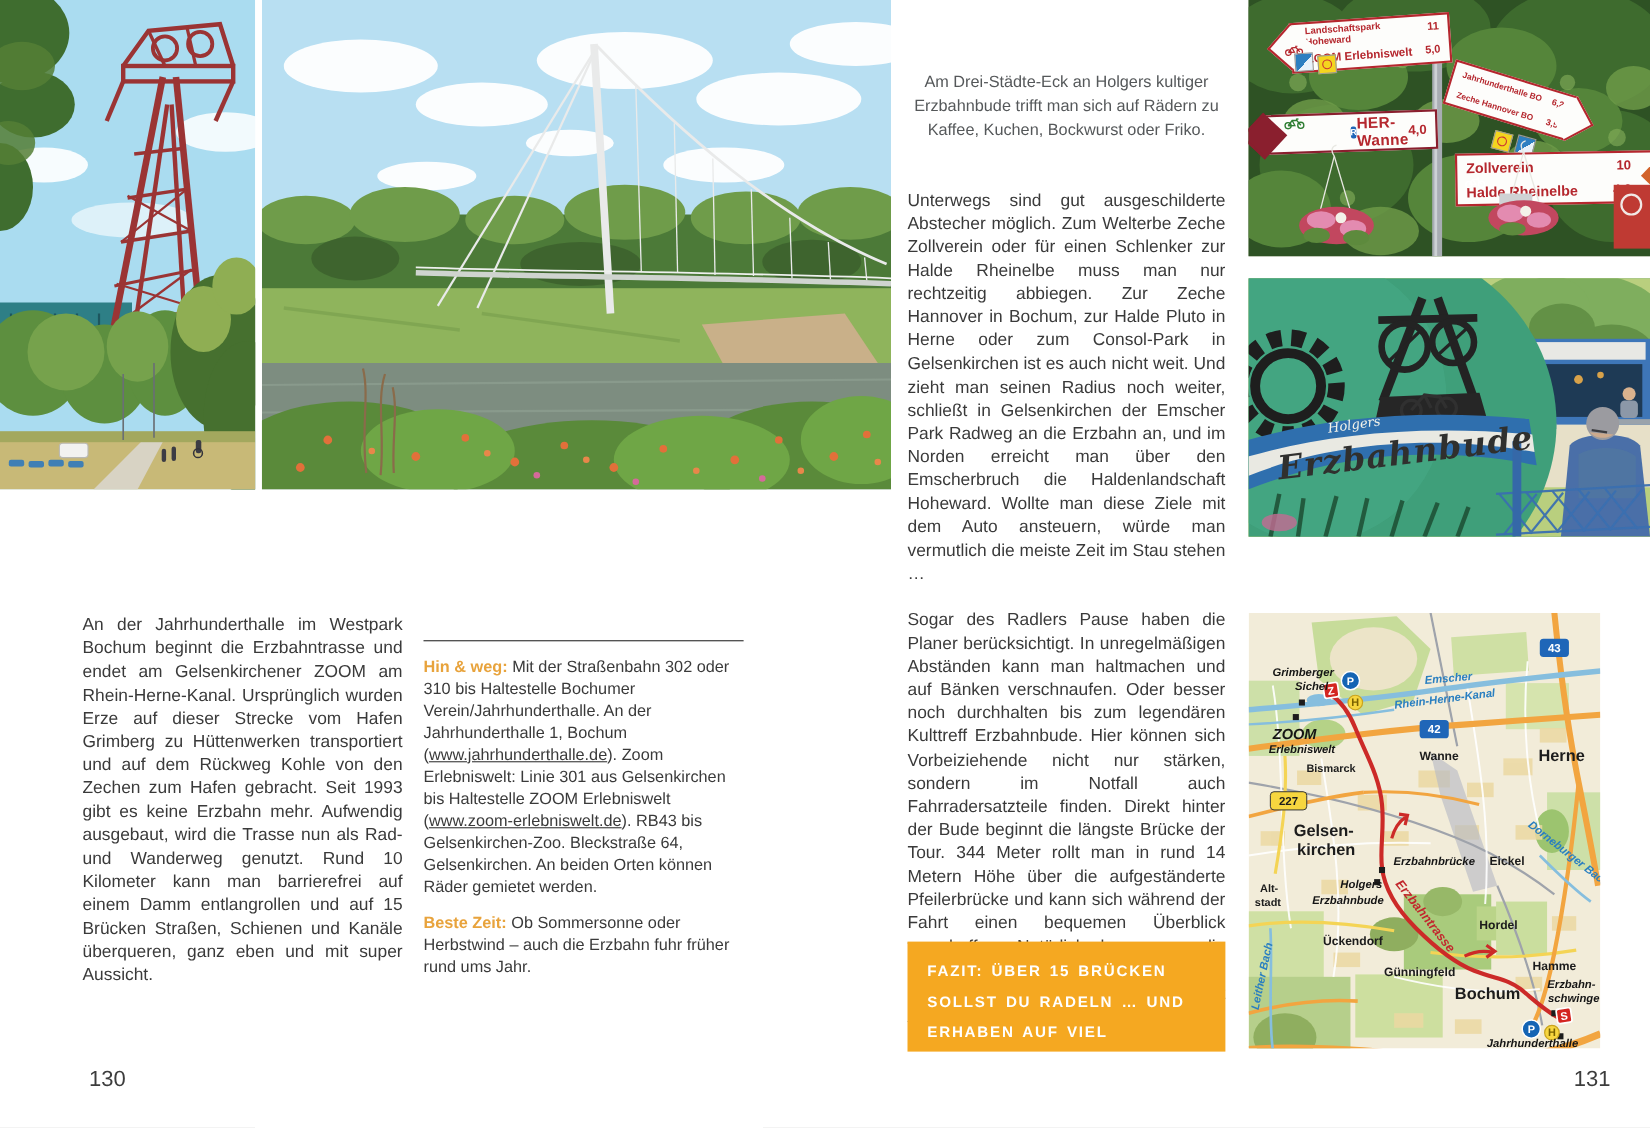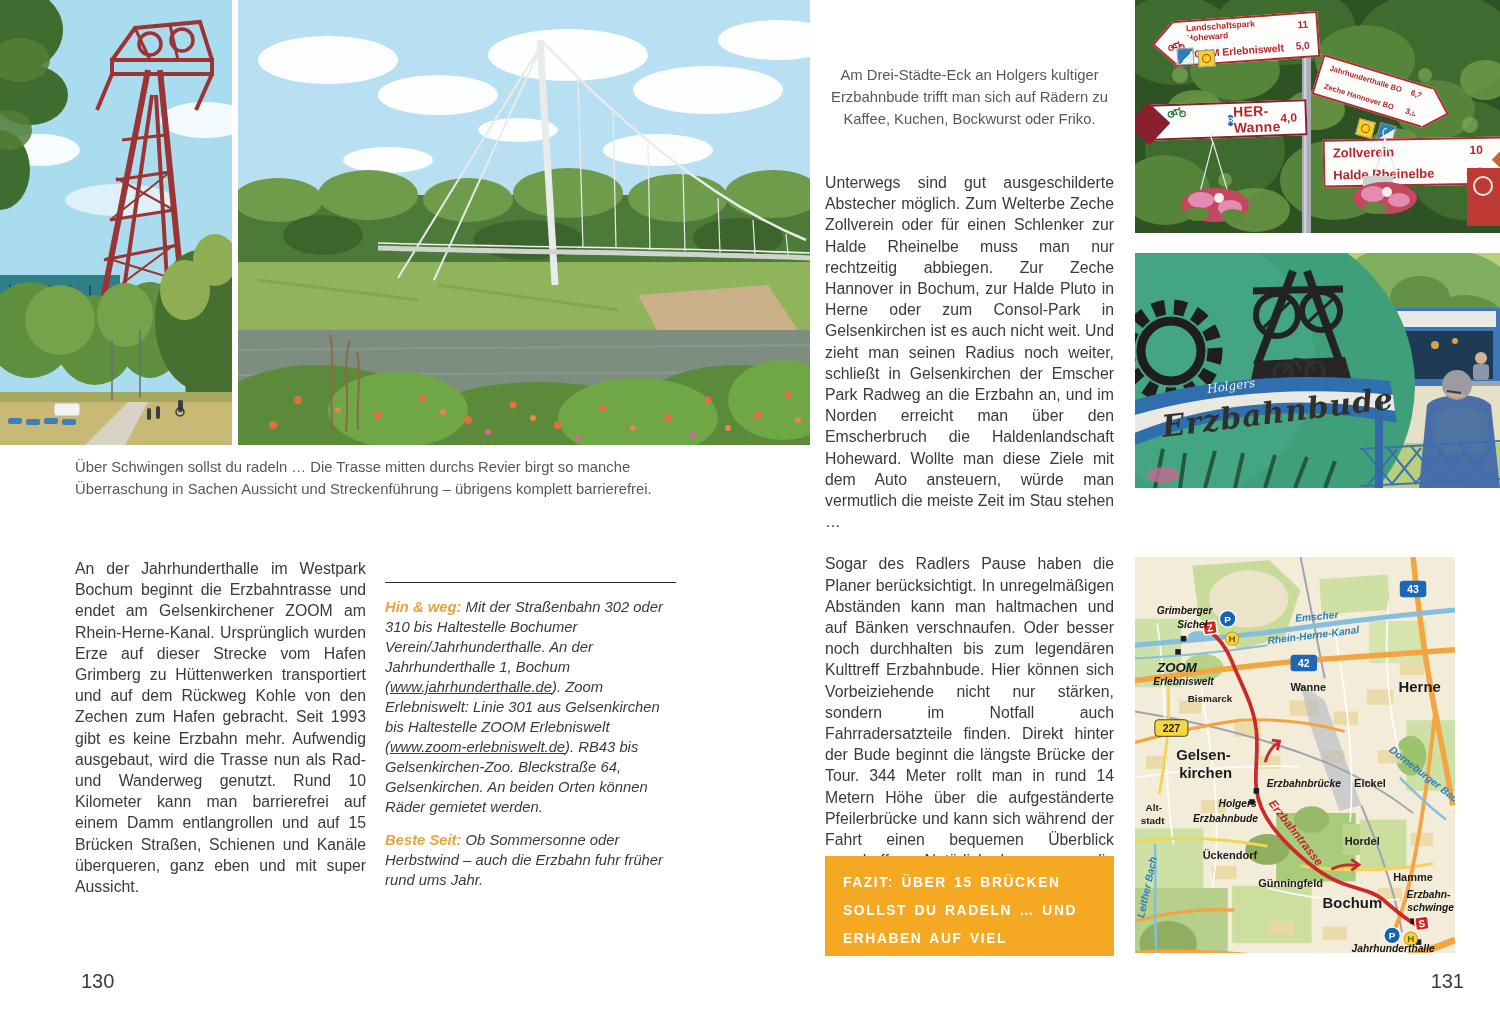--- a/index.html
+++ b/index.html
@@ -14,21 +14,21 @@
   #map-box{left:1135px;top:557px;width:320px;height:396px;position:absolute;overflow:hidden;}
   .caption{position:absolute;font-size:14.8px;line-height:22px;color:#55585a;}
   #caption-left{left:75px;top:456px;width:585px;text-align:left;}
   #caption-right{left:825px;top:64px;width:289px;text-align:center;}
   .col{position:absolute;width:291px;}
   #col1{left:75px;top:558px;}
   #col2{left:385px;top:558px;}
   #col3{left:825px;top:172px;width:289px;}
   .body-text{margin:0 0 21px 0;font-size:15.8px;line-height:21.2px;text-align:justify;color:#3a3a3a;}
   .rule{border:0;border-top:1.6px solid #2b2b2b;margin:24px 0 14px 0;}
-  .info-item{margin:0 0 13px 0;font-size:14.8px;line-height:20px;text-align:left;color:#3a3a3a;font-style:italic;}
+  .info-item{margin:0 0 13px 0;font-size:14.8px;line-height:20px;text-align:left;color:#3a3a3a;}
   .info-label{color:#e8a33c;font-weight:bold;}
   .u{text-decoration:underline;}
   #fazit{position:absolute;left:825px;top:856px;width:289px;height:100px;box-sizing:border-box;
          background:#f5a821;color:#ffffff;font-weight:bold;font-size:13.8px;line-height:28px;
          letter-spacing:1.6px;word-spacing:2px;padding:13px 18px;text-transform:uppercase;}
   .pageno{position:absolute;top:970px;font-size:20px;color:#3c3c3c;margin-left:48px;}
   #pageno-left{left:33px;}
   #pageno-right{right:36px;}
 
   
@@ -273,30 +273,29 @@
           <circle cx="560" cy="420" r="3"></circle>
         </g>
       <g fill="#d56a9a">
           <circle cx="250" cy="432" r="3"></circle>
           <circle cx="340" cy="438" r="3"></circle>
           <circle cx="455" cy="435" r="3"></circle>
         </g>
     </svg>
   </div>
 
-  <div class="caption" id="caption-left">Über Schwingen sollst du radeln … Die Trasse mitten durchs Revier birgt so manche Überraschung in Sachen Aussicht und Streckenführung – übrigens komplett barrierefrei.</div>
 
   <div class="col" id="col1">
     <p class="body-text">An der Jahrhunderthalle im Westpark Bochum beginnt die Erzbahntrasse und endet am Gelsenkirchener ZOOM am Rhein-Herne-Kanal. Ursprünglich wurden Erze auf dieser Strecke vom Hafen Grimberg zu Hüttenwerken transportiert und auf dem Rückweg Kohle von den Zechen zum Hafen gebracht. Seit 1993 gibt es keine Erzbahn mehr. Aufwendig ausgebaut, wird die Trasse nun als Rad- und Wanderweg genutzt. Rund 10 Kilometer kann man barrierefrei auf einem Damm entlangrollen und auf 15 Brücken Straßen, Schienen und Kanäle überqueren, ganz eben und mit super Aussicht.</p>
   </div>
 
   <div class="col" id="col2">
     <hr class="rule">
     <p class="info-item"><span class="info-label">Hin &amp; weg:</span> <span><span>Mit der Straßenbahn 302 oder 310 bis Haltestelle Bochumer Verein/Jahrhunderthalle. An der Jahrhunderthalle 1, Bochum (</span><span class="u">www.jahrhunderthalle.de</span><span>). Zoom Erlebniswelt: Linie 301 aus Gelsenkirchen bis Haltestelle ZOOM Erlebniswelt (</span><span class="u">www.zoom-erlebniswelt.de</span><span>). RB43 bis Gelsenkirchen-Zoo. Bleckstraße 64, Gelsenkirchen. An beiden Orten können Räder gemietet werden.</span></span></p>
-    <p class="info-item"><span class="info-label">Beste Seit:</span> <span>Ob Sommersonne oder Herbstwind – auch die Erzbahn fuhr früher rund ums Jahr.</span></p>
+    <p class="info-item"><span class="info-label">Beste Zeit:</span> <span>Ob Sommersonne oder Herbstwind – auch die Erzbahn fuhr früher rund ums Jahr.</span></p>
 
   </div>
 
   <div class="caption" id="caption-right">Am Drei-Städte-Eck an Holgers kultiger Erzbahnbude trifft man sich auf Rädern zu Kaffee, Kuchen, Bockwurst oder Friko.</div>
 
   <div class="col" id="col3">
     <p class="body-text">Unterwegs sind gut ausgeschilderte Abstecher möglich. Zum Welterbe Zeche Zollverein oder für einen Schlenker zur Halde Rheinelbe muss man nur rechtzeitig abbiegen. Zur Zeche Hannover in Bochum, zur Halde Pluto in Herne oder zum Consol-Park in Gelsenkirchen ist es auch nicht weit. Und zieht man seinen Radius noch weiter, schließt in Gelsenkirchen der Emscher Park Radweg an die Erzbahn an, und im Norden erreicht man über den Emscherbruch die Haldenlandschaft Hoheward. Wollte man diese Ziele mit dem Auto ansteuern, würde man vermutlich die meiste Zeit im Stau stehen …</p>
     <p class="body-text">Sogar des Radlers Pause haben die Planer berücksichtigt. In unregelmäßigen Abständen kann man haltmachen und auf Bänken verschnaufen. Oder besser noch durchhalten bis zum legendären Kulttreff Erzbahnbude. Hier können sich Vorbeiziehende nicht nur stärken, sondern im Notfall auch Fahrradersatzteile finden. Direkt hinter der Bude beginnt die längste Brücke der Tour. 344 Meter rollt man in rund 14 Metern Höhe über die aufgeständerte Pfeilerbrücke und kann sich während der Fahrt einen bequemen Überblick verschaffen. Natürlich kann man die Erzbahntrasse auch erwandern, am Stück oder gemütlich eingeteilt und mit Abstechern zu vielen sehenswerten Punkten.</p>
   </div>
 

